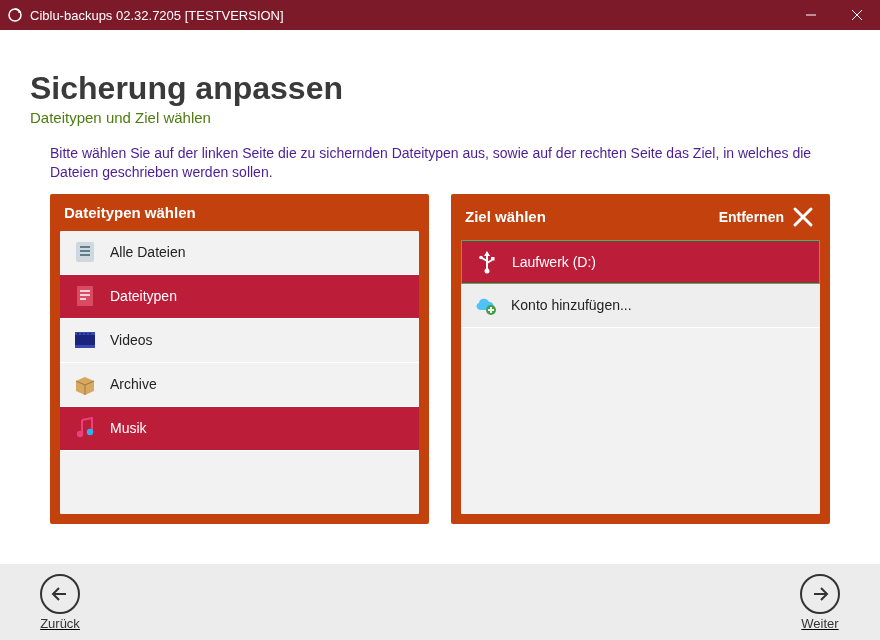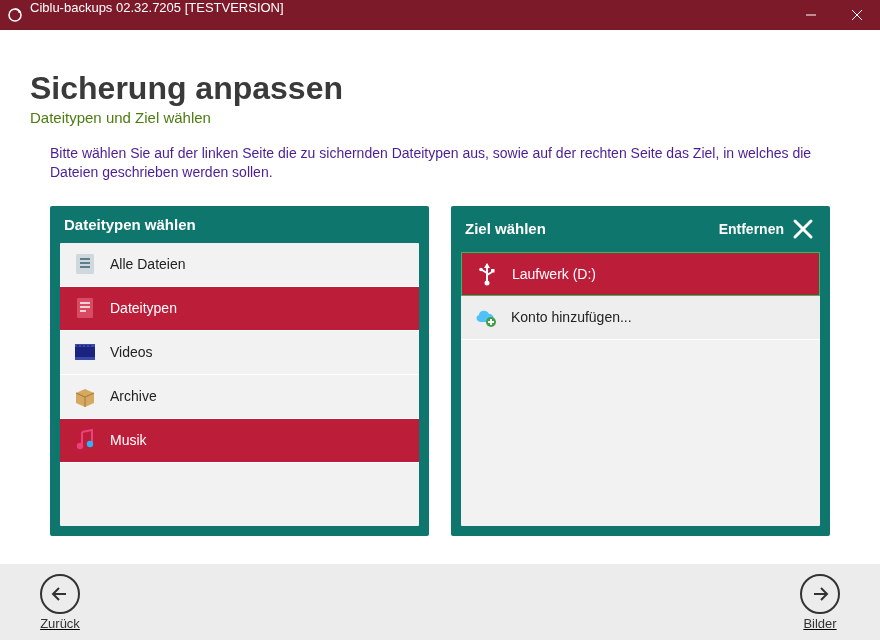--- a/index.html
+++ b/index.html
@@ -1,32 +1,32 @@
 <!DOCTYPE html>
 <html><head>
 <meta charset="utf-8">
 <style>
   * { box-sizing: border-box; margin: 0; padding: 0; font-family: "Segoe UI", Tahoma, sans-serif; }
   body { background: #fff; width: 880px; height: 640px; overflow: hidden; }
 
   
-  .titlebar { height: 30px; background: #7d1a2a; display: flex; color: #fff; font-size: 13px; }
+  .titlebar { height: 30px; background: #7d1a2a; display: flex; align-items: center; color: #fff; font-size: 13px; }
   .titlebar .app-icon { width: 30px; display: flex; align-items: center; justify-content: center; }
   .titlebar .title { flex: 1; }
   .titlebar .win-btn { width: 46px; height: 30px; display: flex; align-items: center; justify-content: center; color: #fff; font-size: 12px; }
 
   
   .content { padding: 40px 30px 0 30px; }
   .page-title { font-size: 32px; font-weight: 700; color: #3a3a3a; font-family: Verdana, "Segoe UI", sans-serif; }
   .page-subtitle { font-size: 15px; color: #4d7c0f; margin-top: 2px; font-family: Verdana, "Segoe UI", sans-serif; }
   .instruction { font-size: 14px; color: #4c1d95; margin: 18px 20px 12px 20px; line-height: 1.35; }
 
   
   .panels { display: flex; gap: 22px; padding: 0 20px; }
-  .panel { flex: 1; background: #0f766e; border-radius: 2px; display: flex; flex-direction: column; height: 330px; margin-top: 12px; }
+  .panel { flex: 1; background: #c2410c; border-radius: 2px; display: flex; flex-direction: column; height: 330px; }
   .panel-header { display: flex; align-items: center; padding: 10px 14px; color: #fff; font-weight: 600; font-size: 15px; }
   .panel-header .spacer { flex: 1; }
   .panel-header .remove-label { font-weight: 600; font-size: 14px; margin-right: 6px; }
   .panel-header .remove-x { width: 26px; height: 26px; cursor: pointer; display:flex; align-items:center; justify-content:center; }
 
   .panel-body { background: #f2f2f2; margin: 0 10px 10px 10px; flex: 1; overflow: auto; border-radius: 1px; }
 
   
   .row { display: flex; align-items: center; height: 44px; padding: 0 8px; border-bottom: 1px solid #fff; cursor: pointer; }
   .row .icon-wrap { width: 34px; display: flex; align-items: center; justify-content: center; margin-right: 8px; }
@@ -209,15 +209,15 @@
     <div class="nav-label">Zurück</div>
   </div>
   <div class="spacer"></div>
   <div class="nav-col">
     <div class="circle">
       <svg width="22" height="22" viewBox="0 0 22 22">
           <line x1="5" y1="11" x2="17" y2="11" stroke="#333" stroke-width="2"></line>
           <polyline points="12,5 18,11 12,17" fill="none" stroke="#333" stroke-width="2"></polyline>
         </svg>
     </div>
-    <div class="nav-label">Bilder</div>
+    <div class="nav-label">Weiter</div>
   </div>
 </div>
 
 </body></html>

